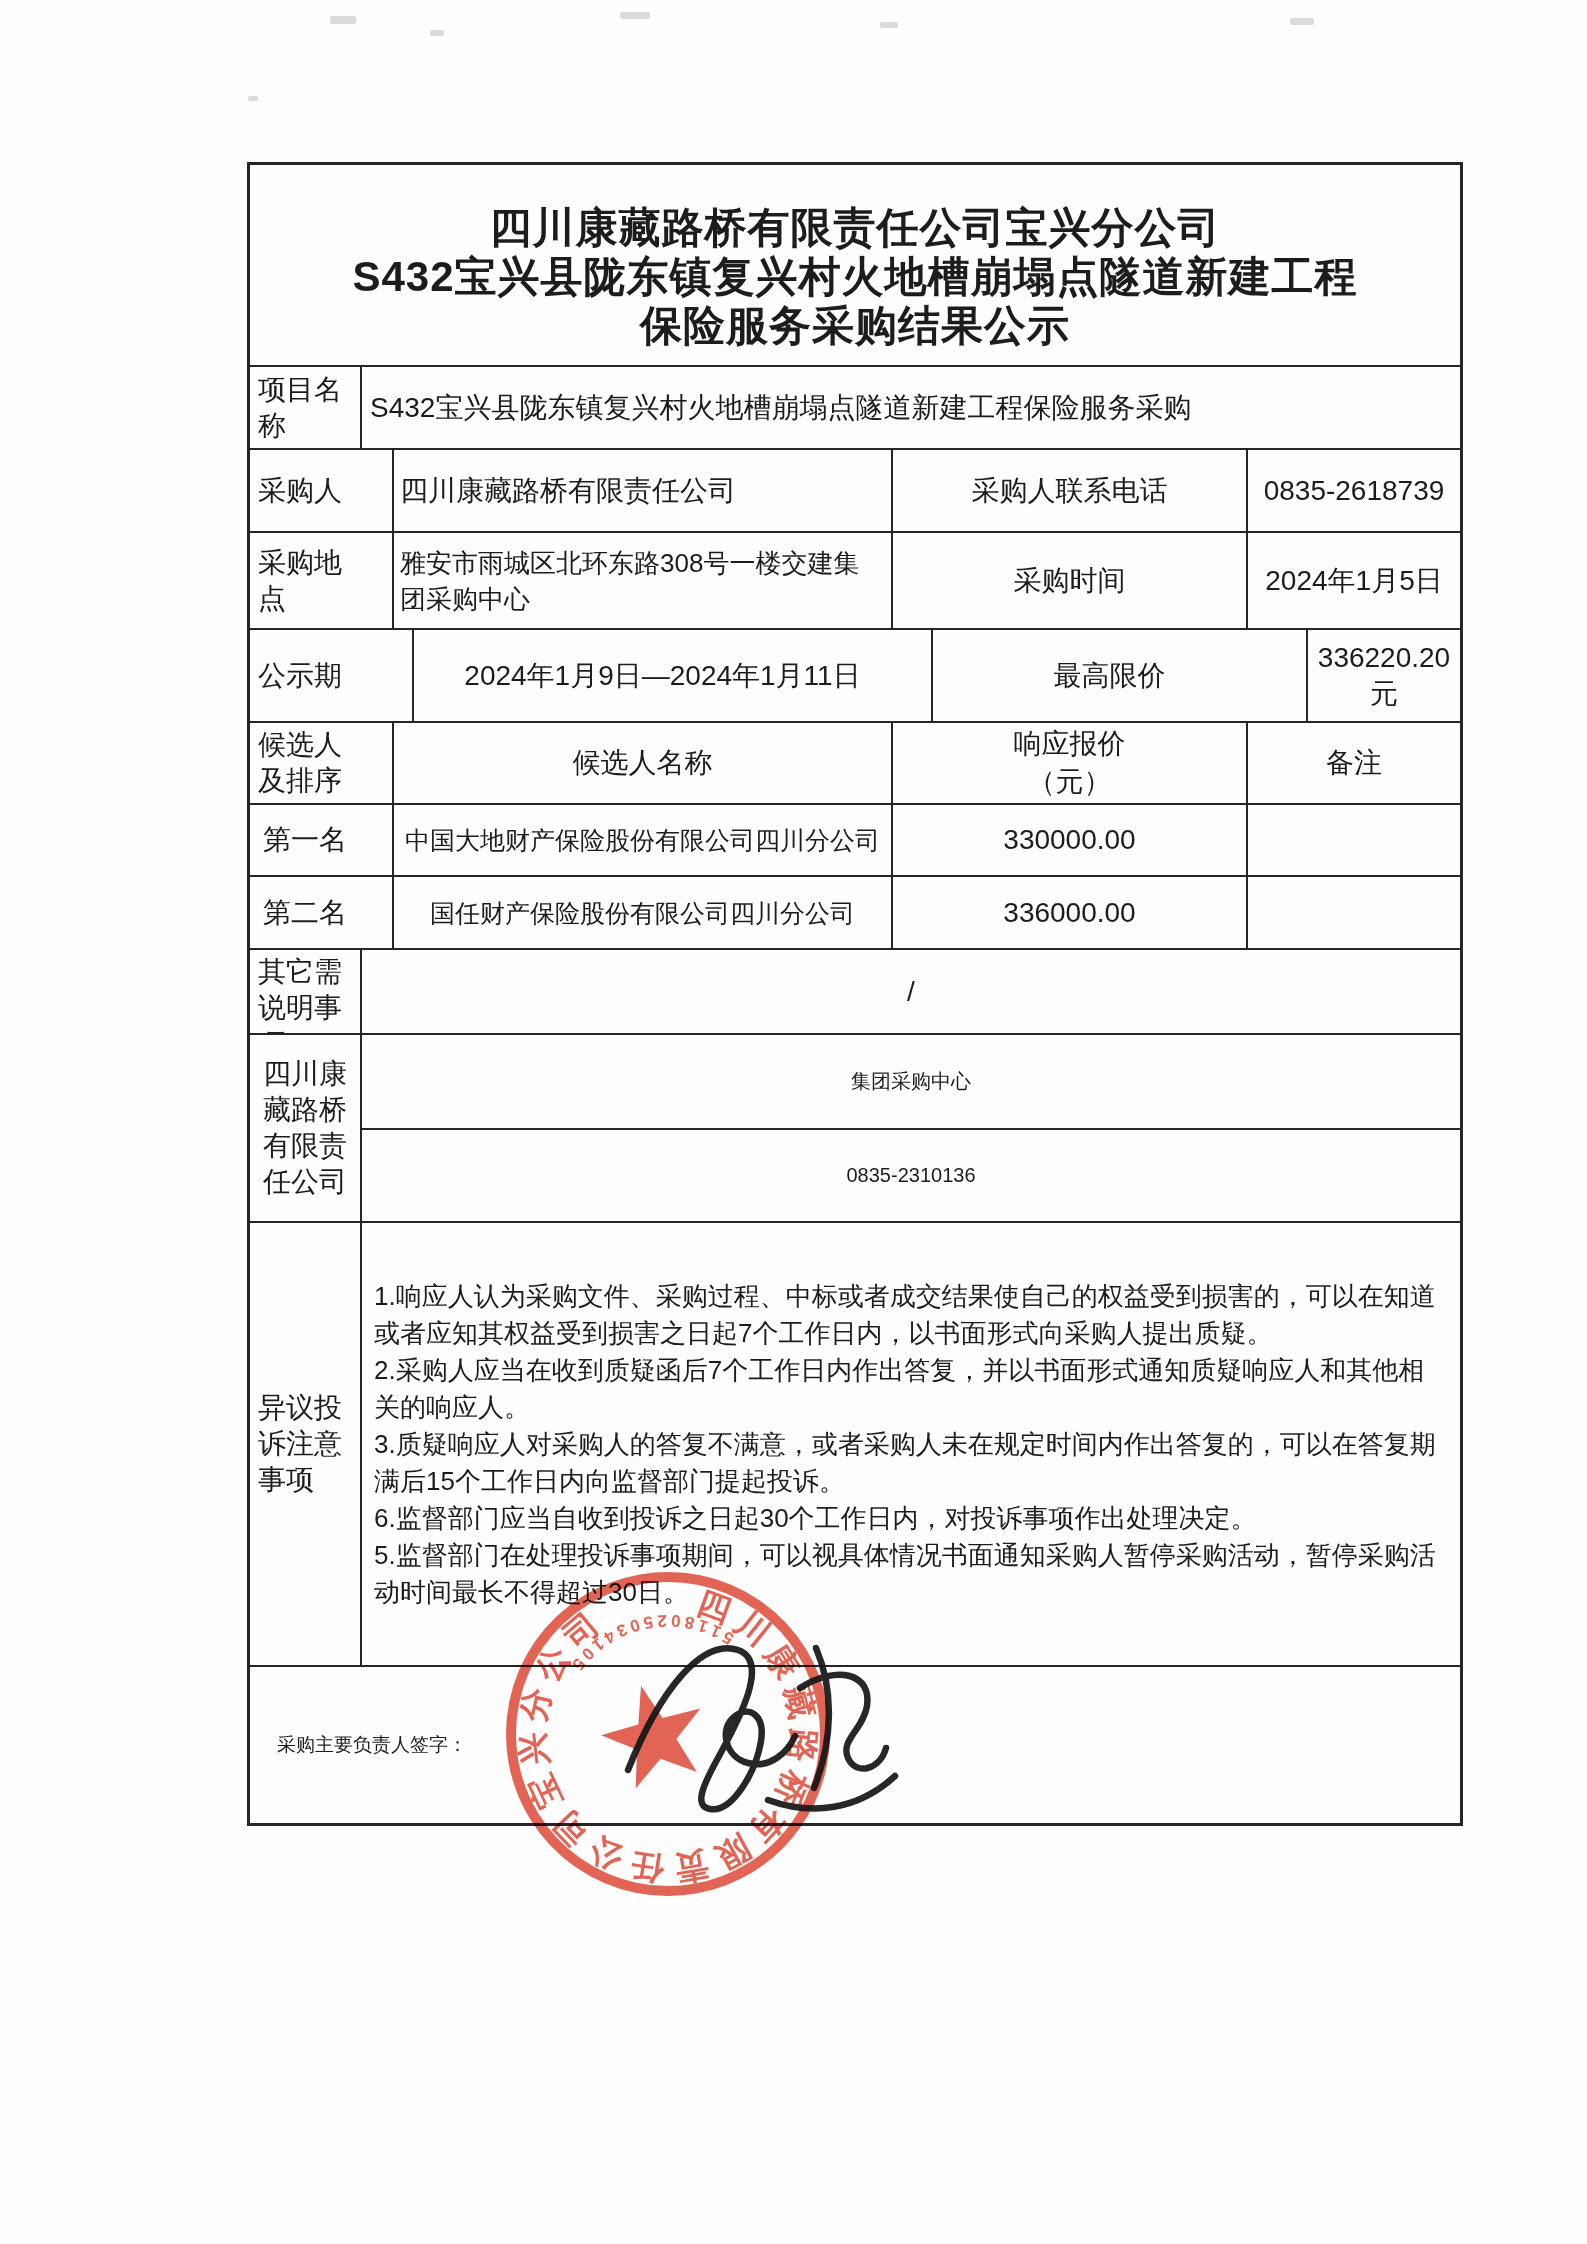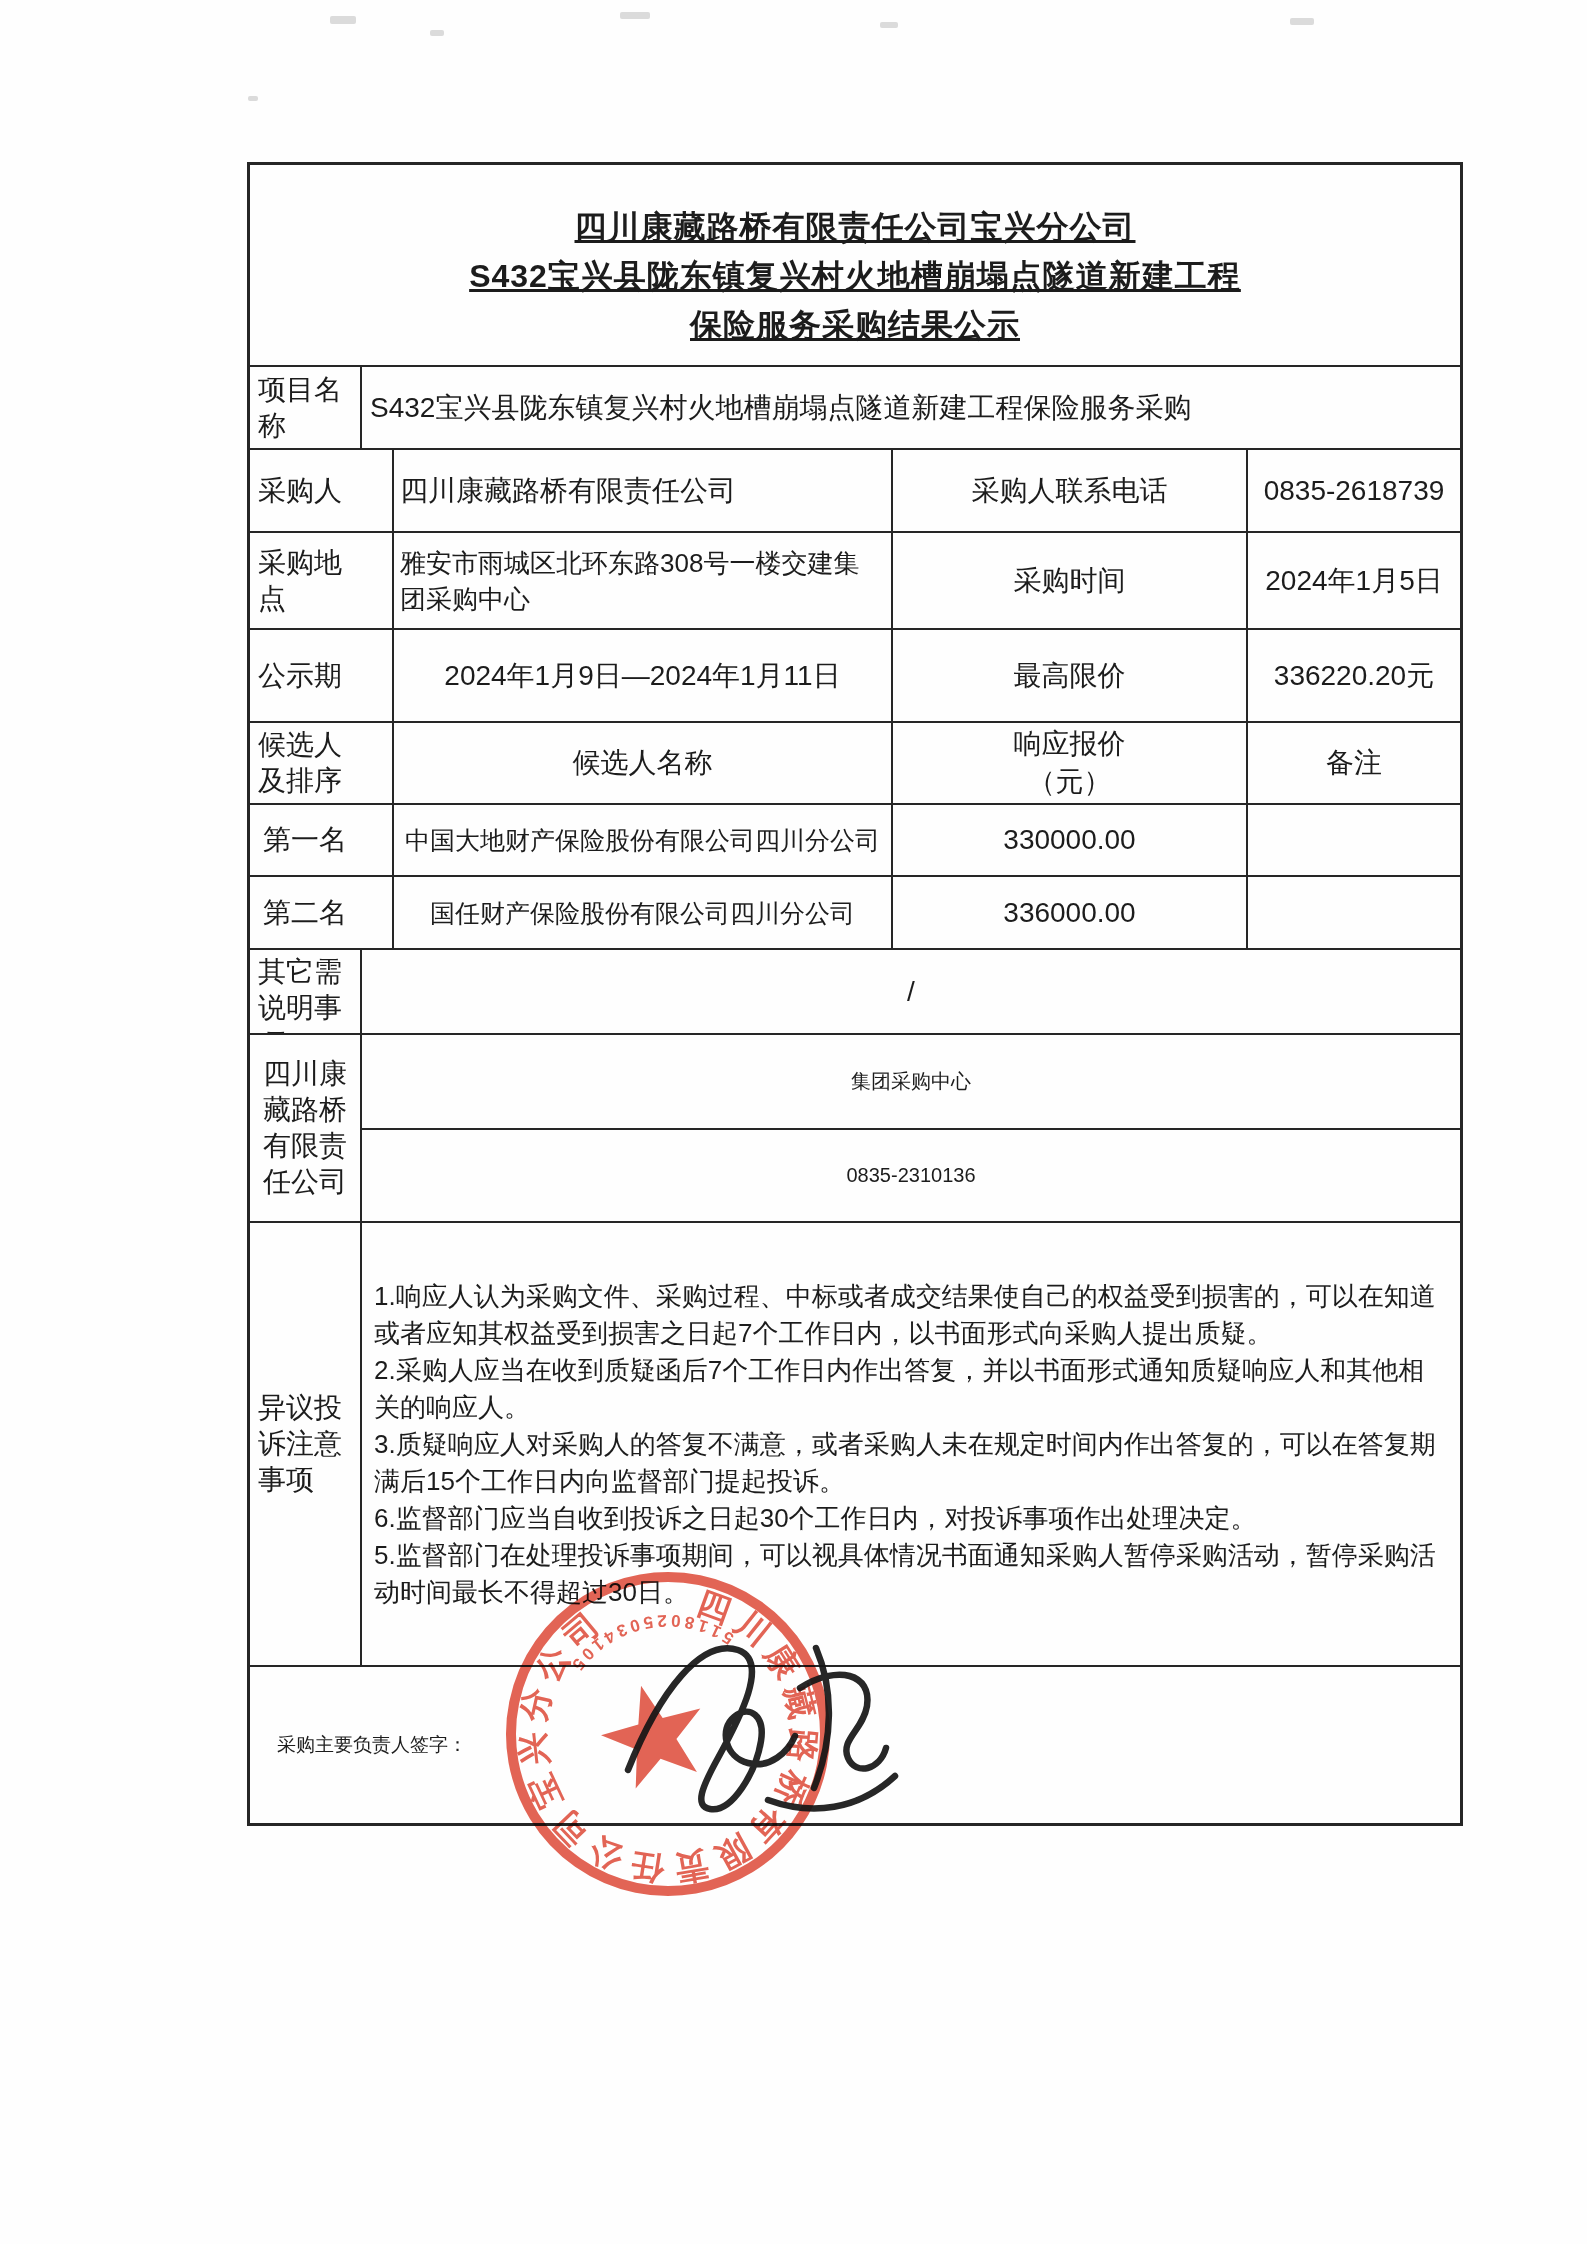--- a/index.html
+++ b/index.html
@@ -34,28 +34,28 @@
   .c-last{flex:1;}
   .c-span3{flex:1;}
   .tc{justify-content:center;text-align:center;}
   .top-align{align-items:flex-start;padding-top:4px;}
 
   .title-block{
     flex-direction:column;justify-content:flex-start;align-items:center;
     height:200px;box-sizing:border-box;padding-top:38px;
   }
   .title-line{
-    font-size:32px;font-weight:bold;line-height:49px;
-    letter-spacing:1px;text-align:center;white-space:nowrap;text-decoration:underline;
+    font-size:42px;font-weight:bold;line-height:49px;
+    letter-spacing:1px;text-align:center;white-space:nowrap;
   }
 
   .r-project{height:83px;}
   .r-purchaser{height:83px;}
   .r-location{height:97px;}
-  .r-publicity{height:93px;}
+  .r-publicity{height:93px;gap:20px;}
   .r-candheader{height:82px;}
   .r-rank1{height:72px;}
   .r-rank2{height:73px;}
   .r-other{height:85px;}
   .r-supervision{height:188px;}
   .r-objection{height:444px;}
   .r-signature{height:158px;}
 
   .addr{font-size:26px;line-height:36px;}
   .fit-name{font-size:25px;padding:0 3px;}

